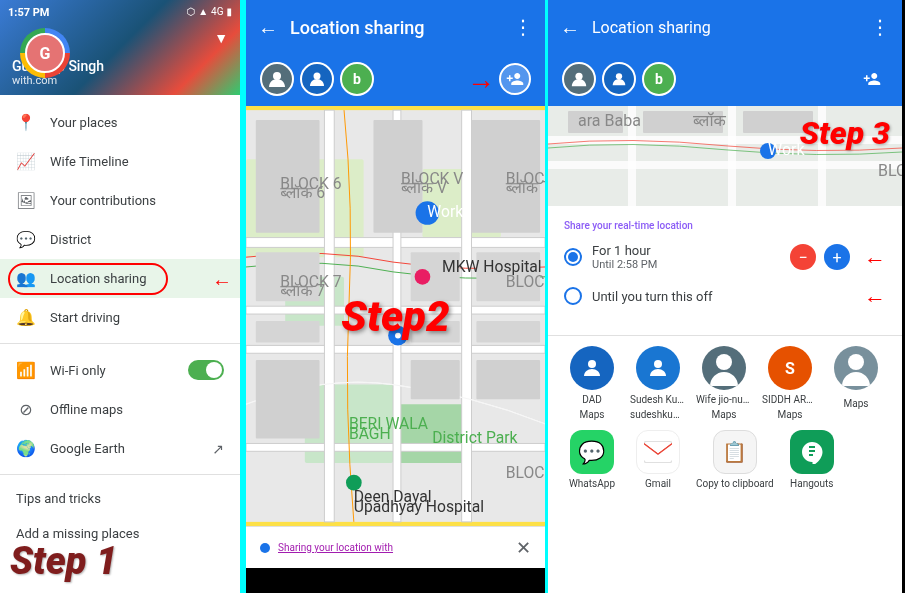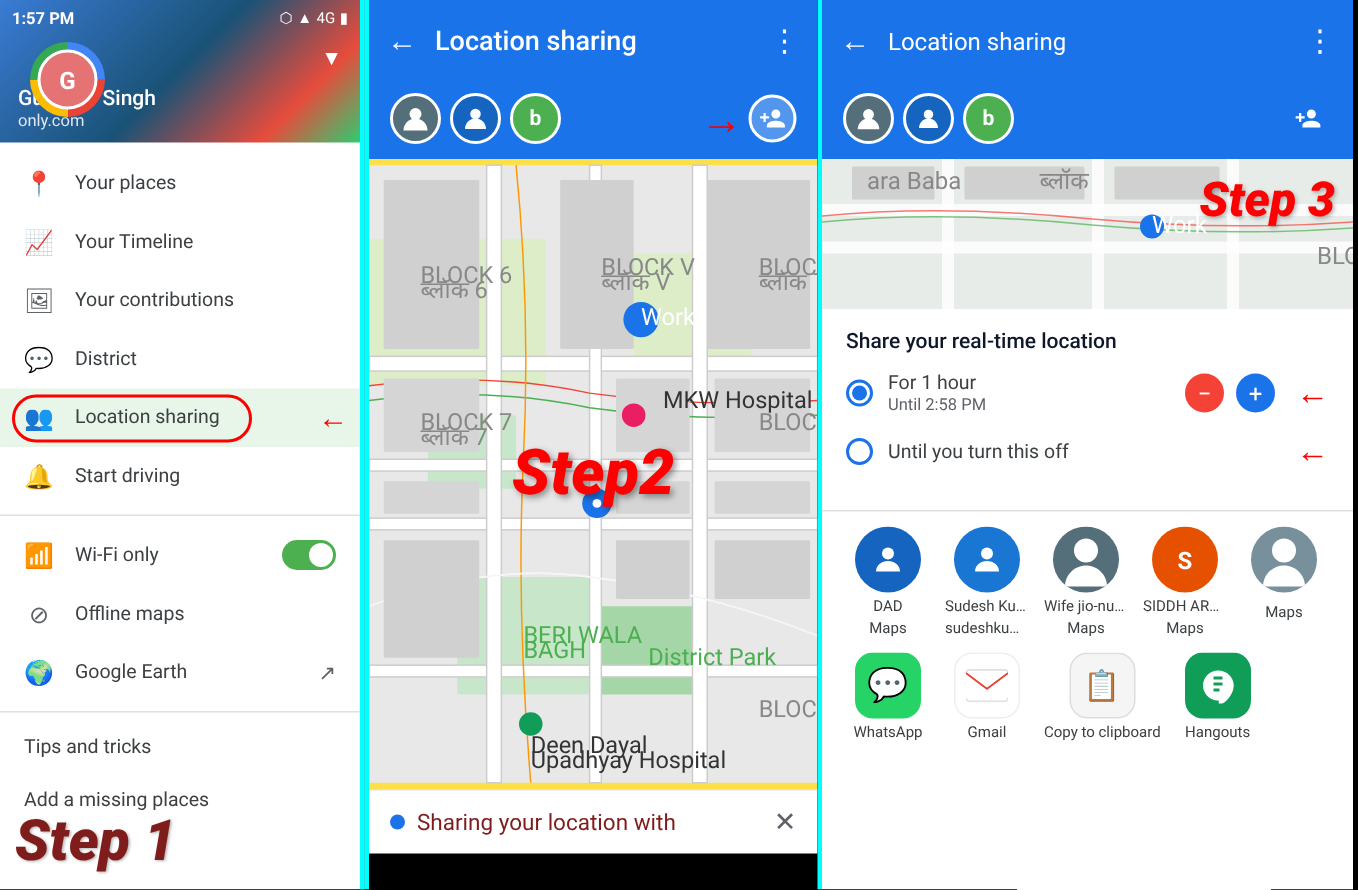--- a/index.html
+++ b/index.html
@@ -308,23 +308,24 @@
     }
 
     .sharing-dot {
       width: 10px;
       height: 10px;
       border-radius: 50%;
       background: #1a73e8;
     }
 
     .sharing-text {
-      font-size: 15px;
-      color: #7f1d1d;
+      font-size: 10px;
+      color: #a21caf;
       flex: 1;
+      text-decoration: underline;
     }
 
     .close-x {
       color: #5f6368;
       font-size: 18px;
       cursor: pointer;
     }
 
     
     .panel-3 {
@@ -394,23 +395,23 @@
       text-shadow: 1px 1px 3px rgba(0,0,0,0.3);
       z-index: 10;
     }
 
     .share-section {
       padding: 14px 16px;
       border-bottom: 1px solid #e0e0e0;
     }
 
     .share-title {
-      font-size: 14px;
+      font-size: 10px;
       font-weight: 500;
-      color: #0f172a;
+      color: #8b5cf6;
       margin-bottom: 12px;
     }
 
     .radio-option {
       display: flex;
       align-items: center;
       gap: 10px;
       margin-bottom: 12px;
       position: relative;
     }
@@ -571,35 +572,35 @@
       <span>4G</span>
       <span>▮</span>
     </div>
     <div style="position:absolute;top:20px;left:10px;">
       <div class="google-logo-area">
         <div class="avatar-circle">G</div>
       </div>
     </div>
     <div style="margin-top:30px;">
       <div class="user-name">Gurdeep Singh</div>
-      <div class="user-email">only.com</div>
+      <div class="user-email">with.com</div>
     </div>
     <div style="position:absolute;top:28px;right:12px;">
       <span style="color:white;font-size:14px;">▼</span>
     </div>
   </div>
 
   <div class="sidebar-menu">
     <div class="menu-item">
       <span class="menu-icon">📍</span>
       <span class="menu-label">Your places</span>
     </div>
     <div class="menu-item">
       <span class="menu-icon">📈</span>
-      <span class="menu-label">Your Timeline</span>
+      <span class="menu-label">Wife Timeline</span>
     </div>
     <div class="menu-item">
       <span class="menu-icon">🖼</span>
       <span class="menu-label">Your contributions</span>
     </div>
     <div class="menu-item">
       <span class="menu-icon">💬</span>
       <span class="menu-label">District</span>
     </div>
 

